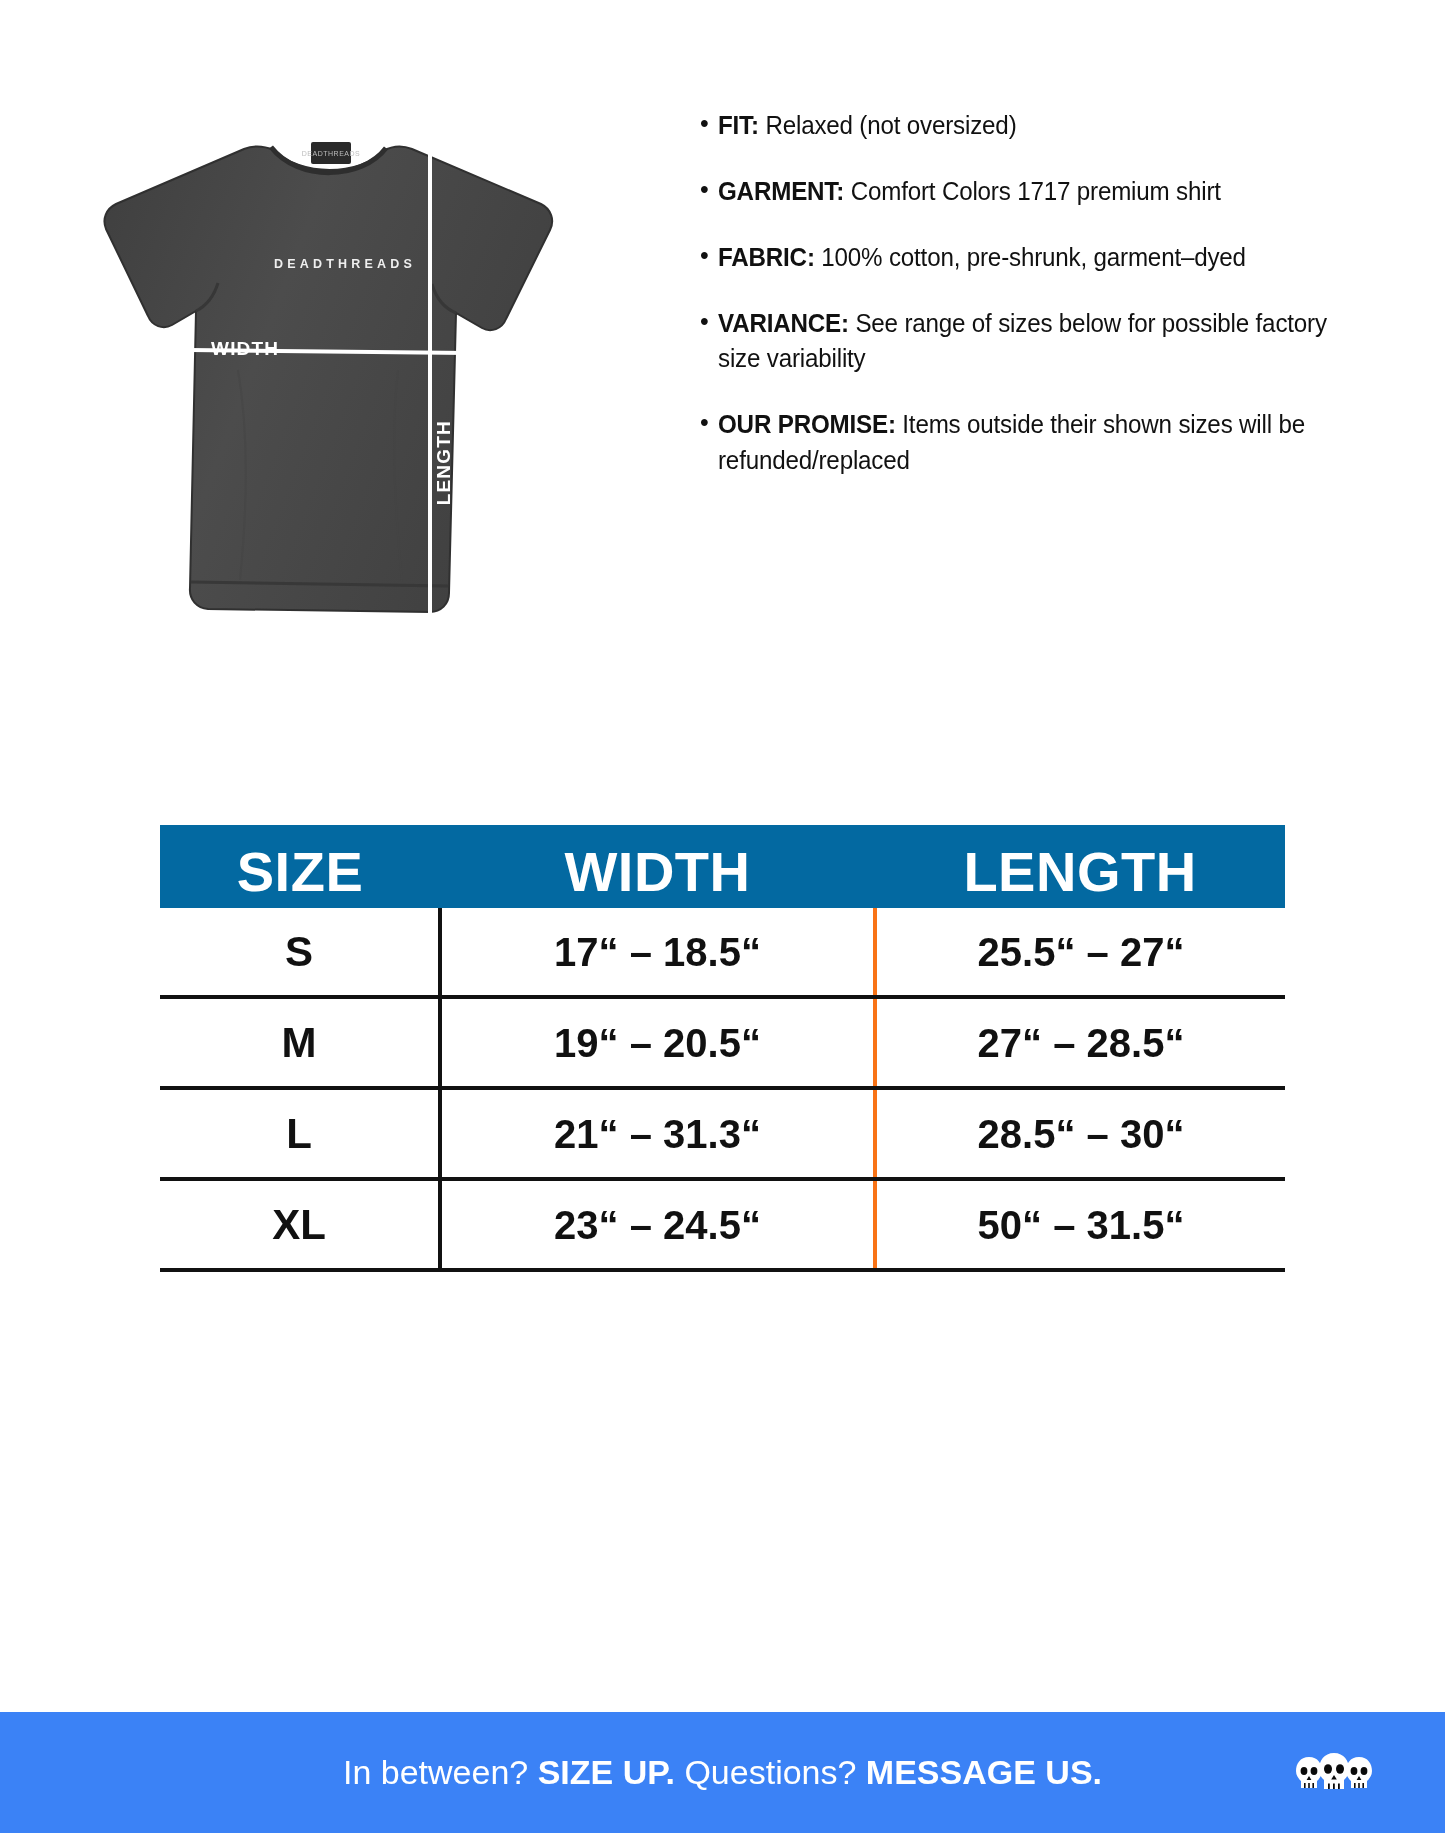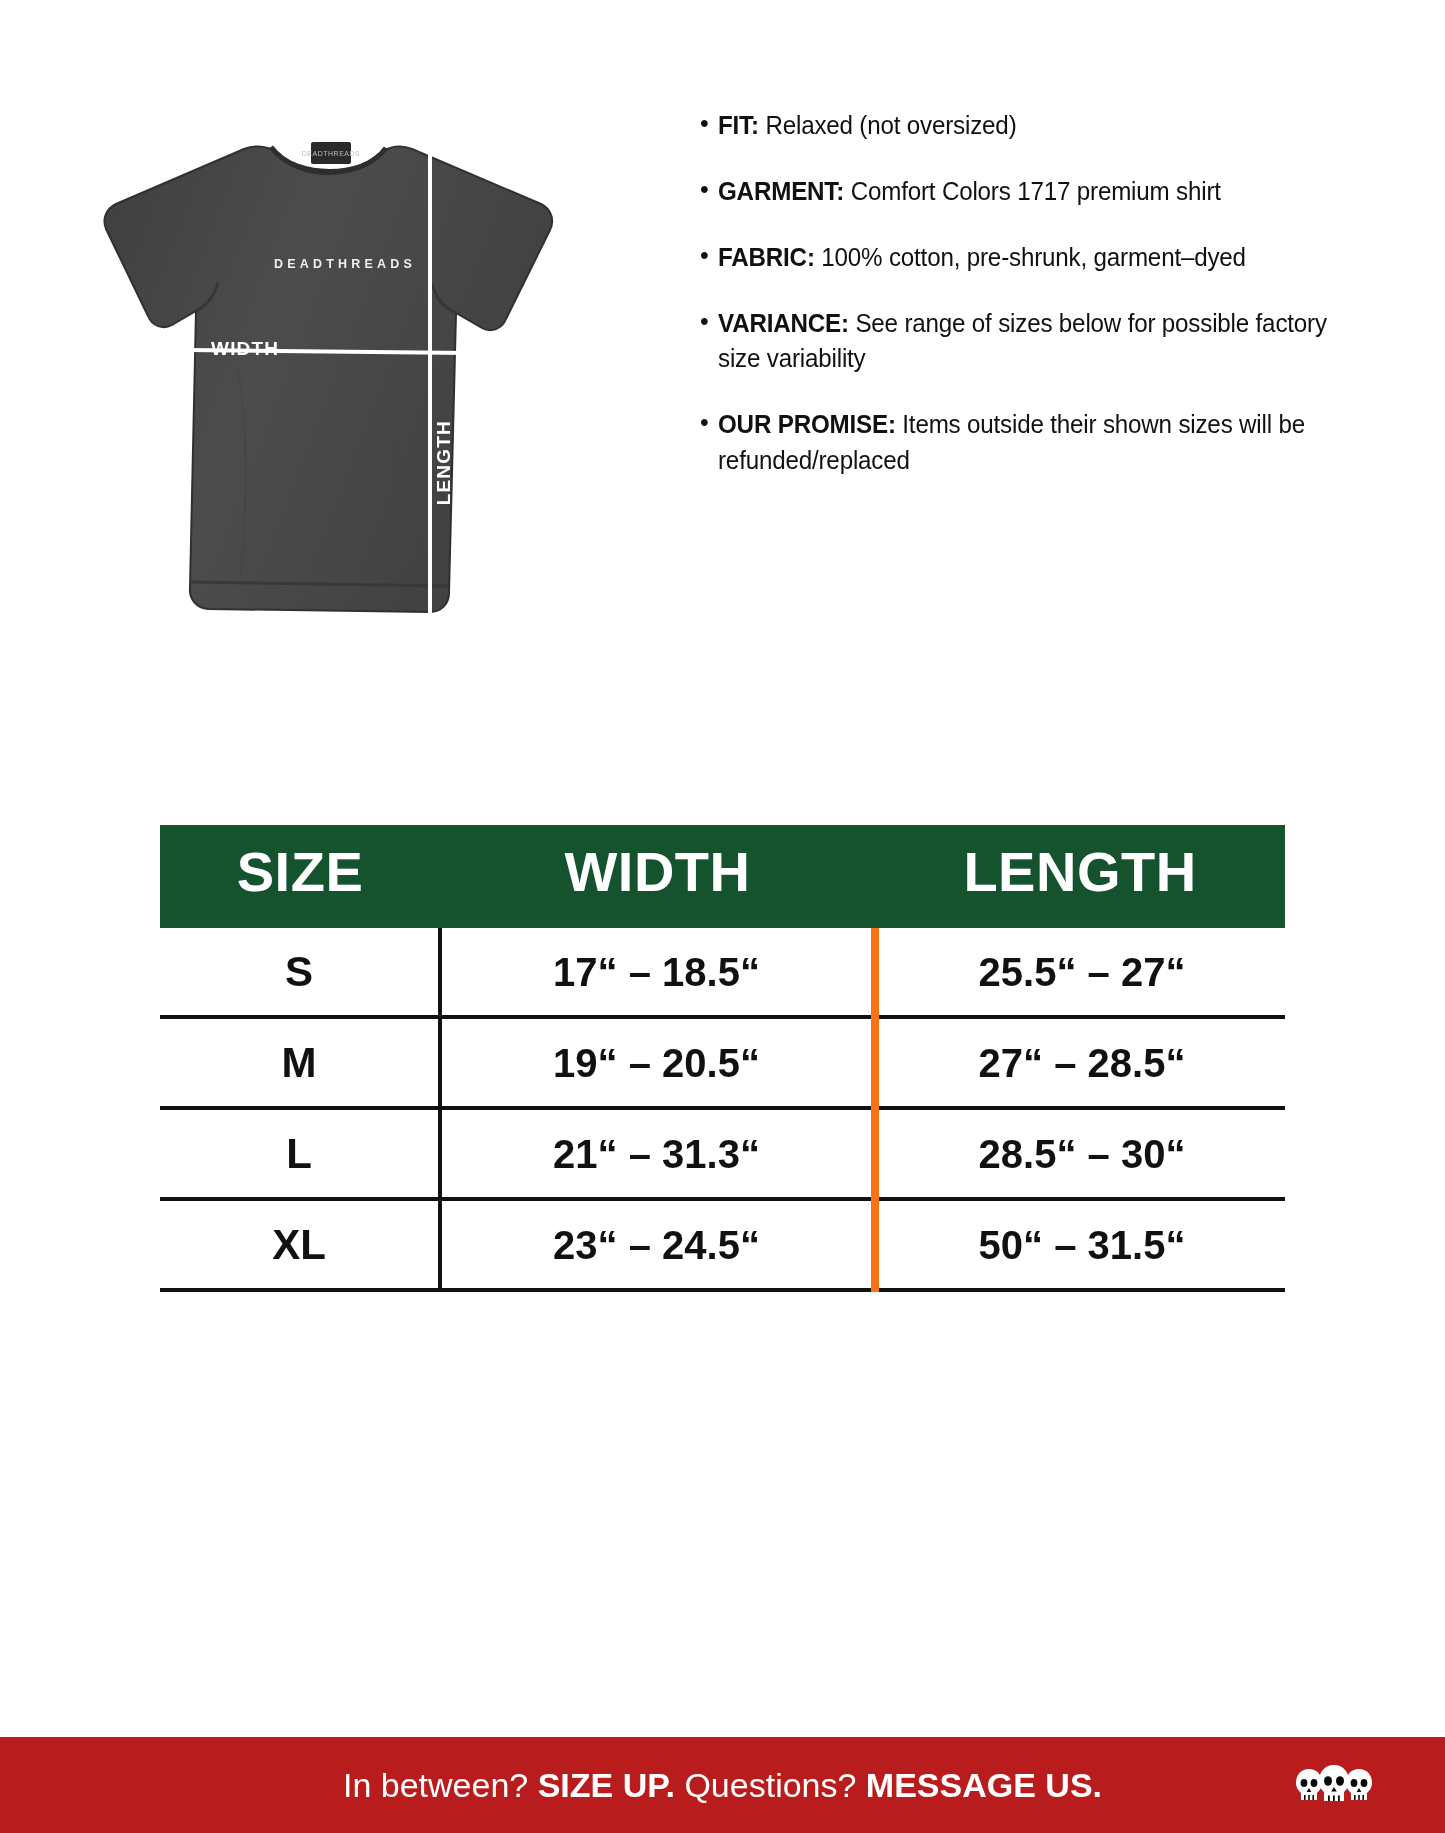--- a/index.html
+++ b/index.html
@@ -103,61 +103,61 @@
   
   .size-table {
     position: absolute;
     left: 160px;
     top: 825px;
     width: 1125px;
     border-collapse: collapse;
     table-layout: fixed;
   }
   .size-table th {
-    background: #14532d;
+    background: #0369a1;
     color: #ffffff;
     font-family: "Liberation Sans Narrow", "Liberation Sans", sans-serif;
     font-weight: 700;
     font-size: 56px;
     letter-spacing: 0.5px;
-    padding: 14px 0 24px 0;
+    padding: 14px 0 4px 0;
     text-align: center;
     border: none;
   }
   .size-table td {
     font-family: "Liberation Sans Narrow", "Liberation Sans", sans-serif;
     font-weight: 700;
     font-size: 40px;
     text-align: center;
     color: #111111;
     padding: 20px 0 19px 0;
     border-bottom: 4px solid #111111;
   }
   .size-table td.col-size {
     font-size: 42px;
     border-right: 4px solid #111111;
   }
   .size-table td.col-width {
-    border-right: 8px solid #f97316;
+    border-right: 4px solid #f97316;
   }
   .size-table tbody tr:last-child td {
     border-bottom: 4px solid #111111;
   }
   .col1 { width: 280px; }
   .col2 { width: 435px; }
   .col3 { width: 410px; }
 
   
   .footer {
     position: absolute;
     left: 0;
     bottom: 0;
     width: 1445px;
-    height: 96px;
-    background: #b91c1c;
+    height: 121px;
+    background: #3b82f6;
     display: flex;
     align-items: center;
     justify-content: center;
   }
   .footer-text {
     color: #ffffff;
     font-family: "Liberation Sans Narrow", "Liberation Sans", sans-serif;
     font-size: 34px;
     letter-spacing: 0px;
   }

